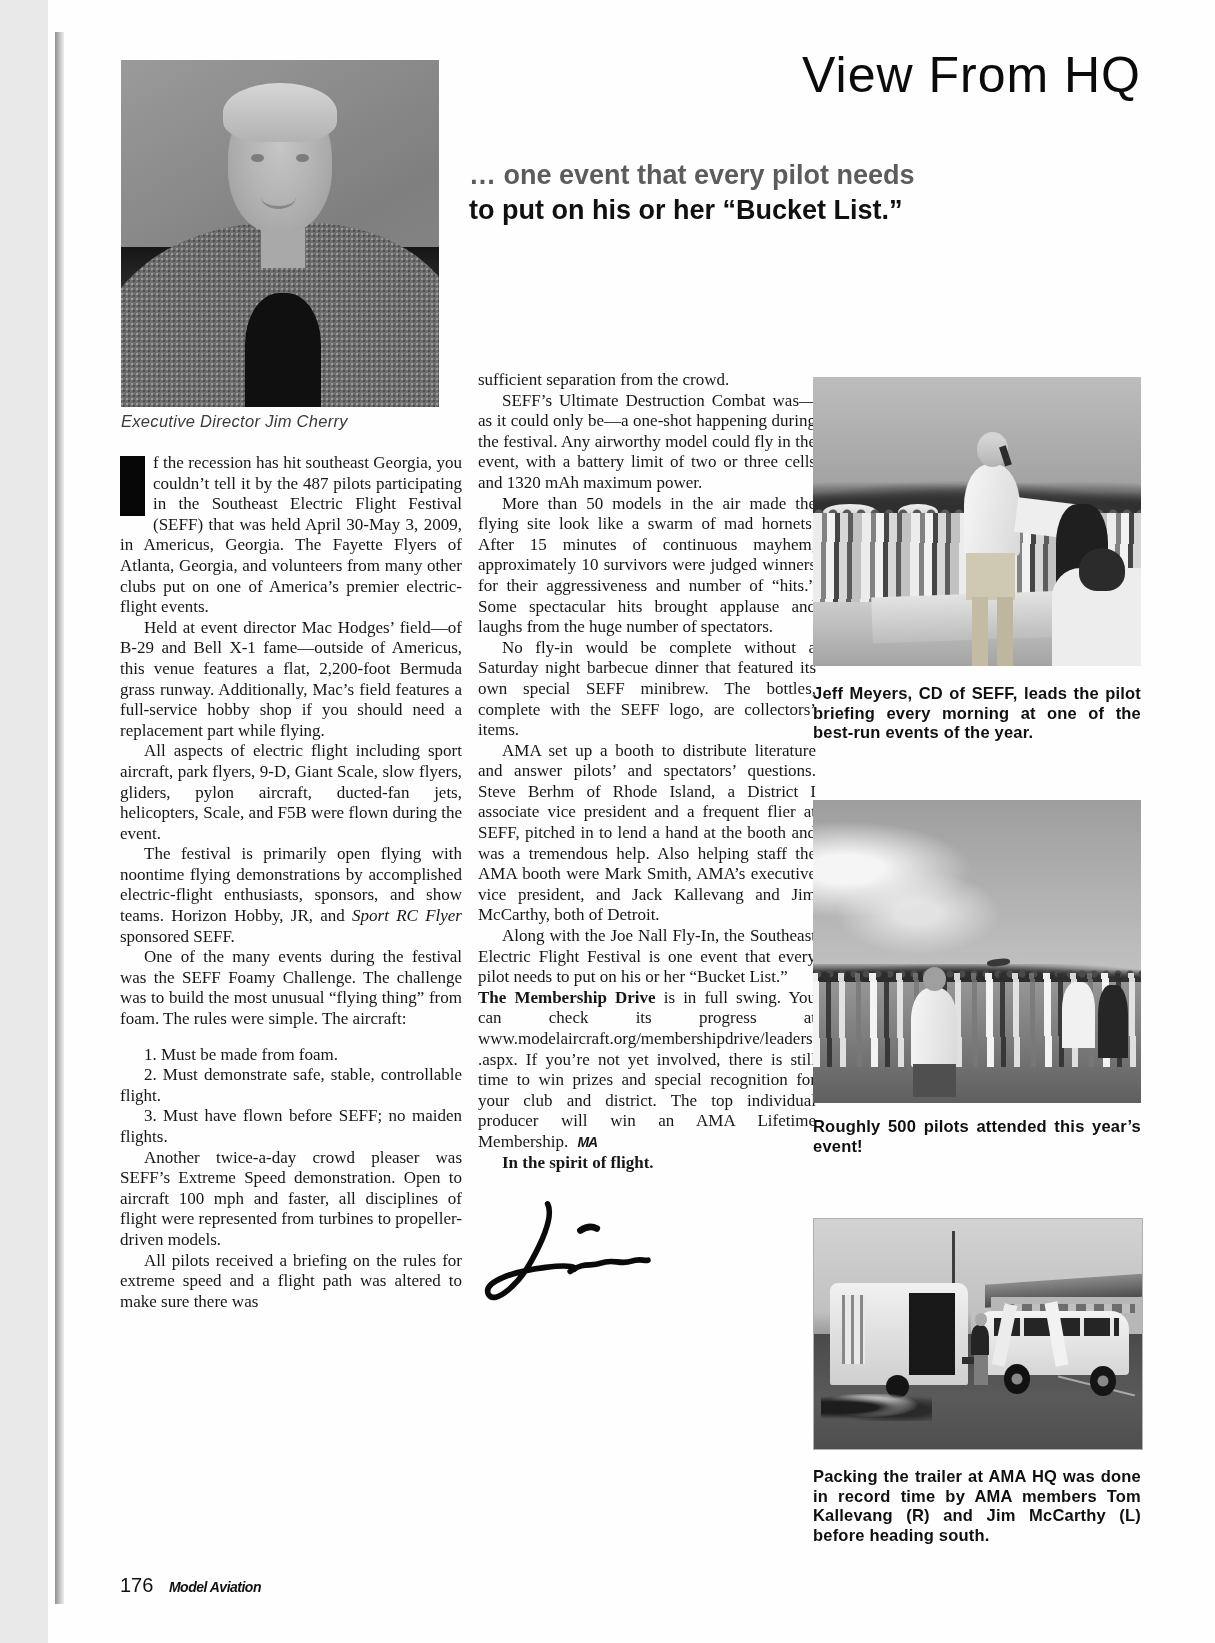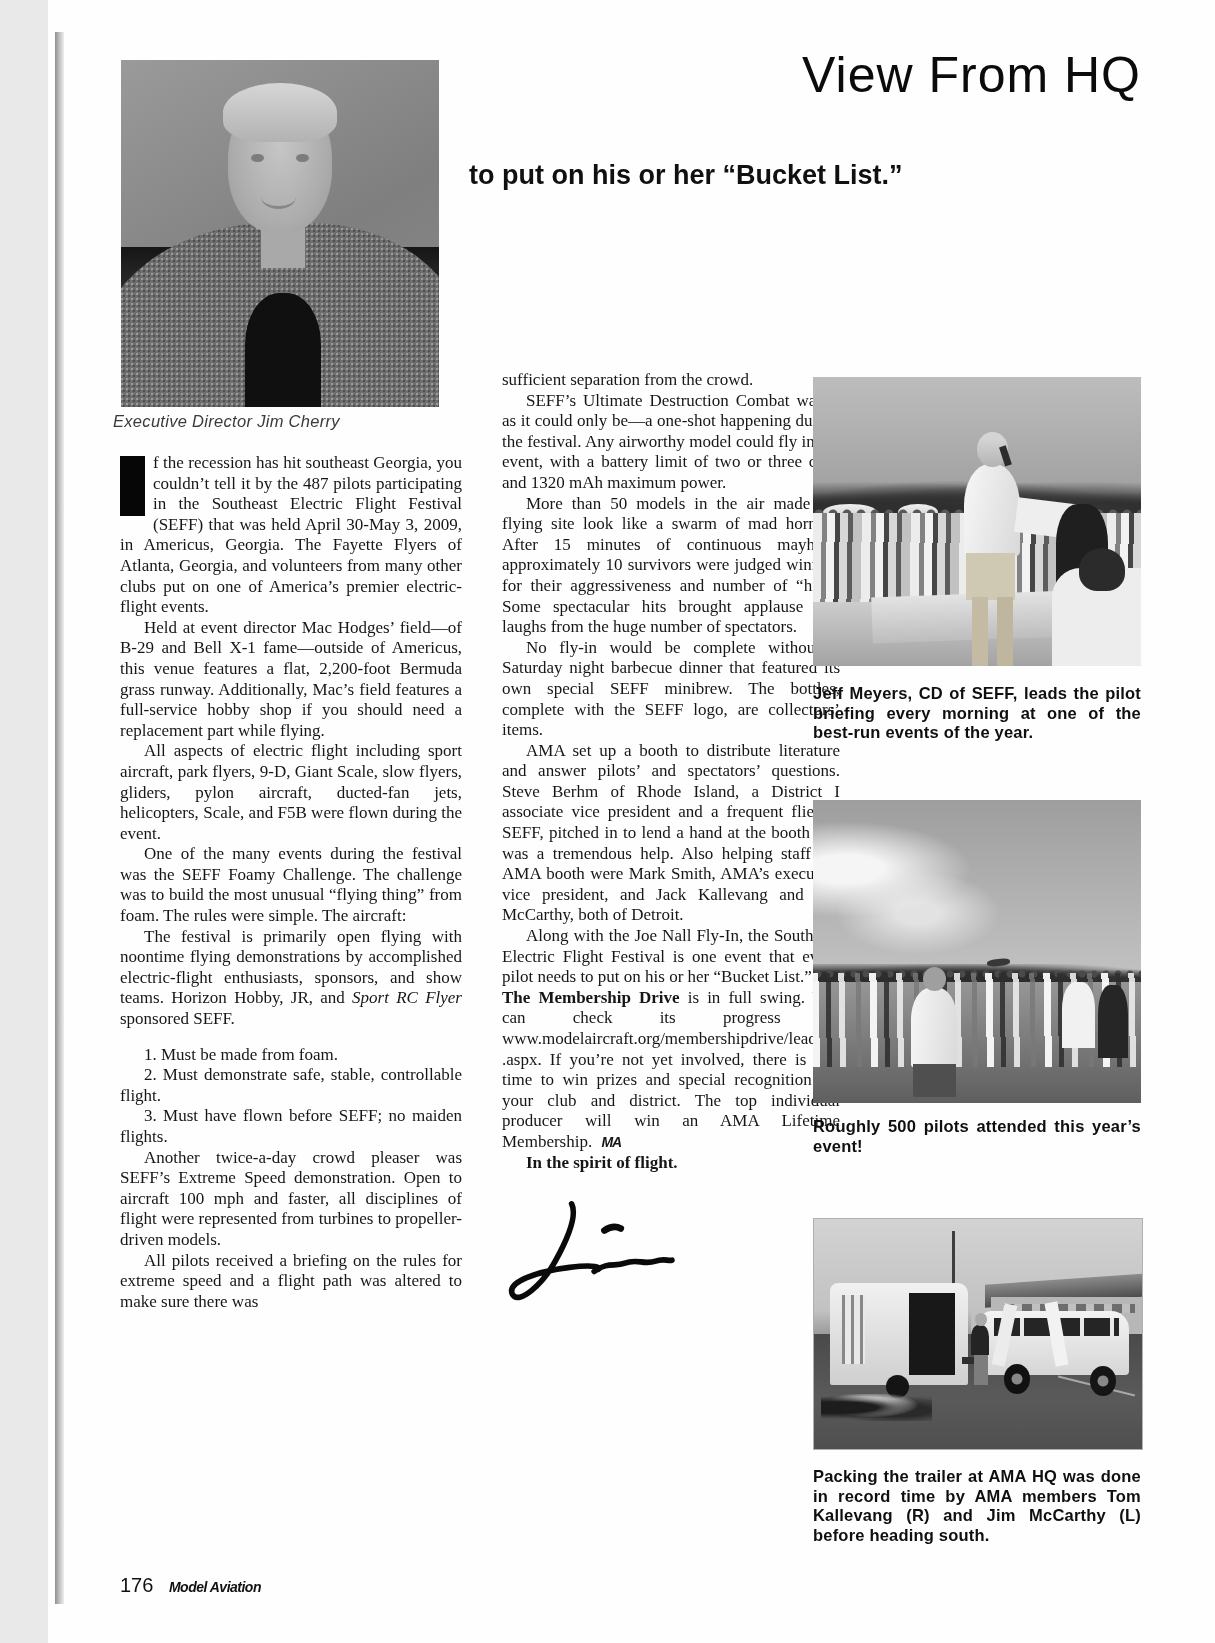--- a/index.html
+++ b/index.html
@@ -28,30 +28,30 @@
         background-size:5px 5px;}
   .pt-neck{left:44%;top:46%;width:14%;height:14%;background:#a9a9a9;}
   .pt-shirt{left:39%;bottom:0;width:24%;height:33%;background:#101010;border-radius:45% 45% 0 0;z-index:2;}
   .pt-head{left:33.5%;top:9%;width:33%;height:41%;border-radius:48% 48% 44% 44%;
         background:radial-gradient(ellipse at 50% 38%,#c6c6c6,#adadad 62%,#989898);z-index:3;}
   .pt-hair{left:32%;top:6.5%;width:36%;height:17%;border-radius:50% 50% 35% 35%;
         background:linear-gradient(#d6d6d6,#b2b2b2);z-index:4;}
   .pt-eye{width:4%;height:2.5%;background:#7c7c7c;border-radius:50%;top:27%;z-index:5;}
   .pt-eye.l{left:41%;} .pt-eye.r{left:55%;}
   .pt-smile{left:44%;top:36%;width:11%;height:6%;border-bottom:3px solid #878787;border-radius:50%;z-index:5;}
-  .portrait-caption{position:absolute;left:65px;top:412px;width:330px;
+  .portrait-caption{position:absolute;left:73px;top:412px;width:330px;
         font-family:"Liberation Sans",sans-serif;font-style:italic;font-size:16.5px;
         letter-spacing:.3px;color:#3a3a3a;}
   
   .col{position:absolute;font-size:17px;line-height:20.6px;text-align:justify;color:#161616;}
   .col p{margin:0;text-indent:24px;}
   .col p.noindent{text-indent:0;}
   .col p.gap-top{margin-top:15px;}
   .col-left{left:72px;top:453px;width:342px;}
-  .col-mid{left:454px;top:370px;width:338px;}
+  .col-mid{left:430px;top:370px;width:338px;}
   .dropcap{float:left;width:25px;height:60px;background:#060606;margin:3px 8px 0 0;
         color:transparent;overflow:hidden;font-size:10px;}
   .membership{margin-top:21px;overflow-wrap:break-word;}
   .ma-logo{font-family:"Liberation Sans",sans-serif;font-weight:800;font-style:italic;
         font-size:14px;letter-spacing:-1px;margin-left:5px;}
   .tagline{margin-top:42px;font-weight:bold;text-indent:0;}
   .signature{width:215px;height:148px;margin-top:6px;}
   .byline{font-weight:bold;font-size:17.5px;line-height:22px;}
   
   .rphoto{position:absolute;left:765px;width:328px;overflow:hidden;background:#a7a7a7;}
@@ -160,29 +160,30 @@
     <div class="pt-shirt"></div>
     <div class="pt-head"></div>
     <div class="pt-hair"></div>
     <div class="pt-eye l"></div>
     <div class="pt-eye r"></div>
     <div class="pt-smile"></div>
   </figure>
   <div class="portrait-caption">Executive Director Jim Cherry</div>
 
   <div class="pull-quote">
+    <div class="pq1">… one event that every pilot needs</div>
     <div class="pq2">to put on his or her “Bucket List.”</div>
   </div>
 
   <div class="col col-left">
     <p class="noindent"><span class="dropcap">I</span><span>f the recession has hit southeast Georgia, you couldn’t tell it by the 487 pilots participating in the Southeast Electric Flight Festival (SEFF) that was held April 30-May 3, 2009, in Americus, Georgia. The Fayette Flyers of Atlanta, Georgia, and volunteers from many other clubs put on one of America’s premier electric-flight events.</span></p>
     <p>Held at event director Mac Hodges’ field—of B-29 and Bell X-1 fame—outside of Americus, this venue features a flat, 2,200-foot Bermuda grass runway. Additionally, Mac’s field features a full-service hobby shop if you should need a replacement part while flying.</p>
     <p>All aspects of electric flight including sport aircraft, park flyers, 9-D, Giant Scale, slow flyers, gliders, pylon aircraft, ducted-fan jets, helicopters, Scale, and F5B were flown during the event.</p>
+    <p><span>The festival is primarily open flying with noontime flying demonstrations by accomplished electric-flight enthusiasts, sponsors, and show teams. Horizon Hobby, JR, and </span><i>Sport RC Flyer</i><span> sponsored SEFF.</span></p>
     <p>One of the many events during the festival was the SEFF Foamy Challenge. The challenge was to build the most unusual “flying thing” from foam. The rules were simple. The aircraft:</p>
-    <p><span>The festival is primarily open flying with noontime flying demonstrations by accomplished electric-flight enthusiasts, sponsors, and show teams. Horizon Hobby, JR, and </span><i>Sport RC Flyer</i><span> sponsored SEFF.</span></p>
     <p class="gap-top">1. Must be made from foam.</p>
     <p>2. Must demonstrate safe, stable, controllable flight.</p>
     <p>3. Must have flown before SEFF; no maiden flights.</p>
     <p>Another twice-a-day crowd pleaser was SEFF’s Extreme Speed demonstration. Open to aircraft 100 mph and faster, all disciplines of flight were represented from turbines to propeller-driven models.</p>
     <p>All pilots received a briefing on the rules for extreme speed and a flight path was altered to make sure there was</p>
   </div>
 
   <div class="col col-mid">
     <p class="noindent">sufficient separation from the crowd.</p>
     <p>SEFF’s Ultimate Destruction Combat was—as it could only be—a one-shot happening during the festival. Any airworthy model could fly in the event, with a battery limit of two or three cells and 1320 mAh maximum power.</p>

